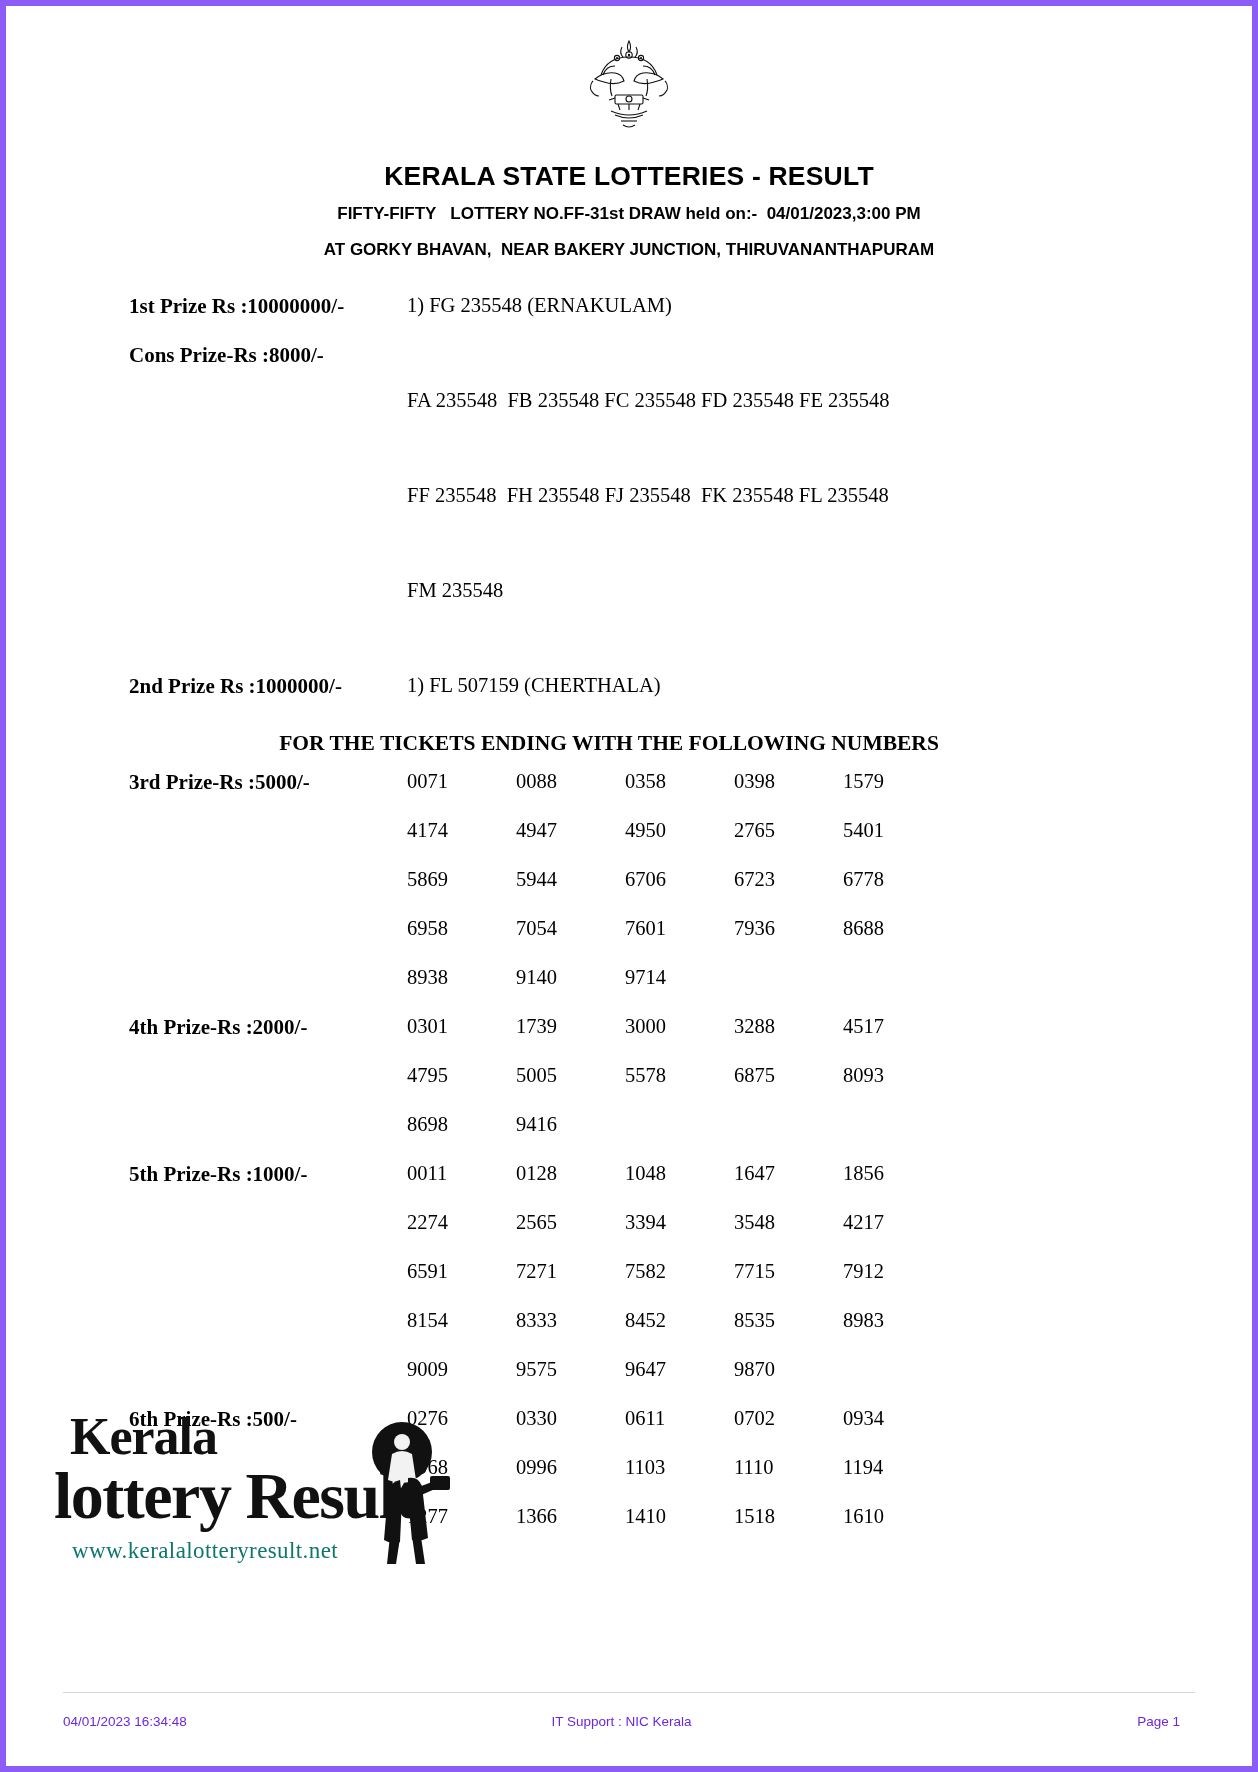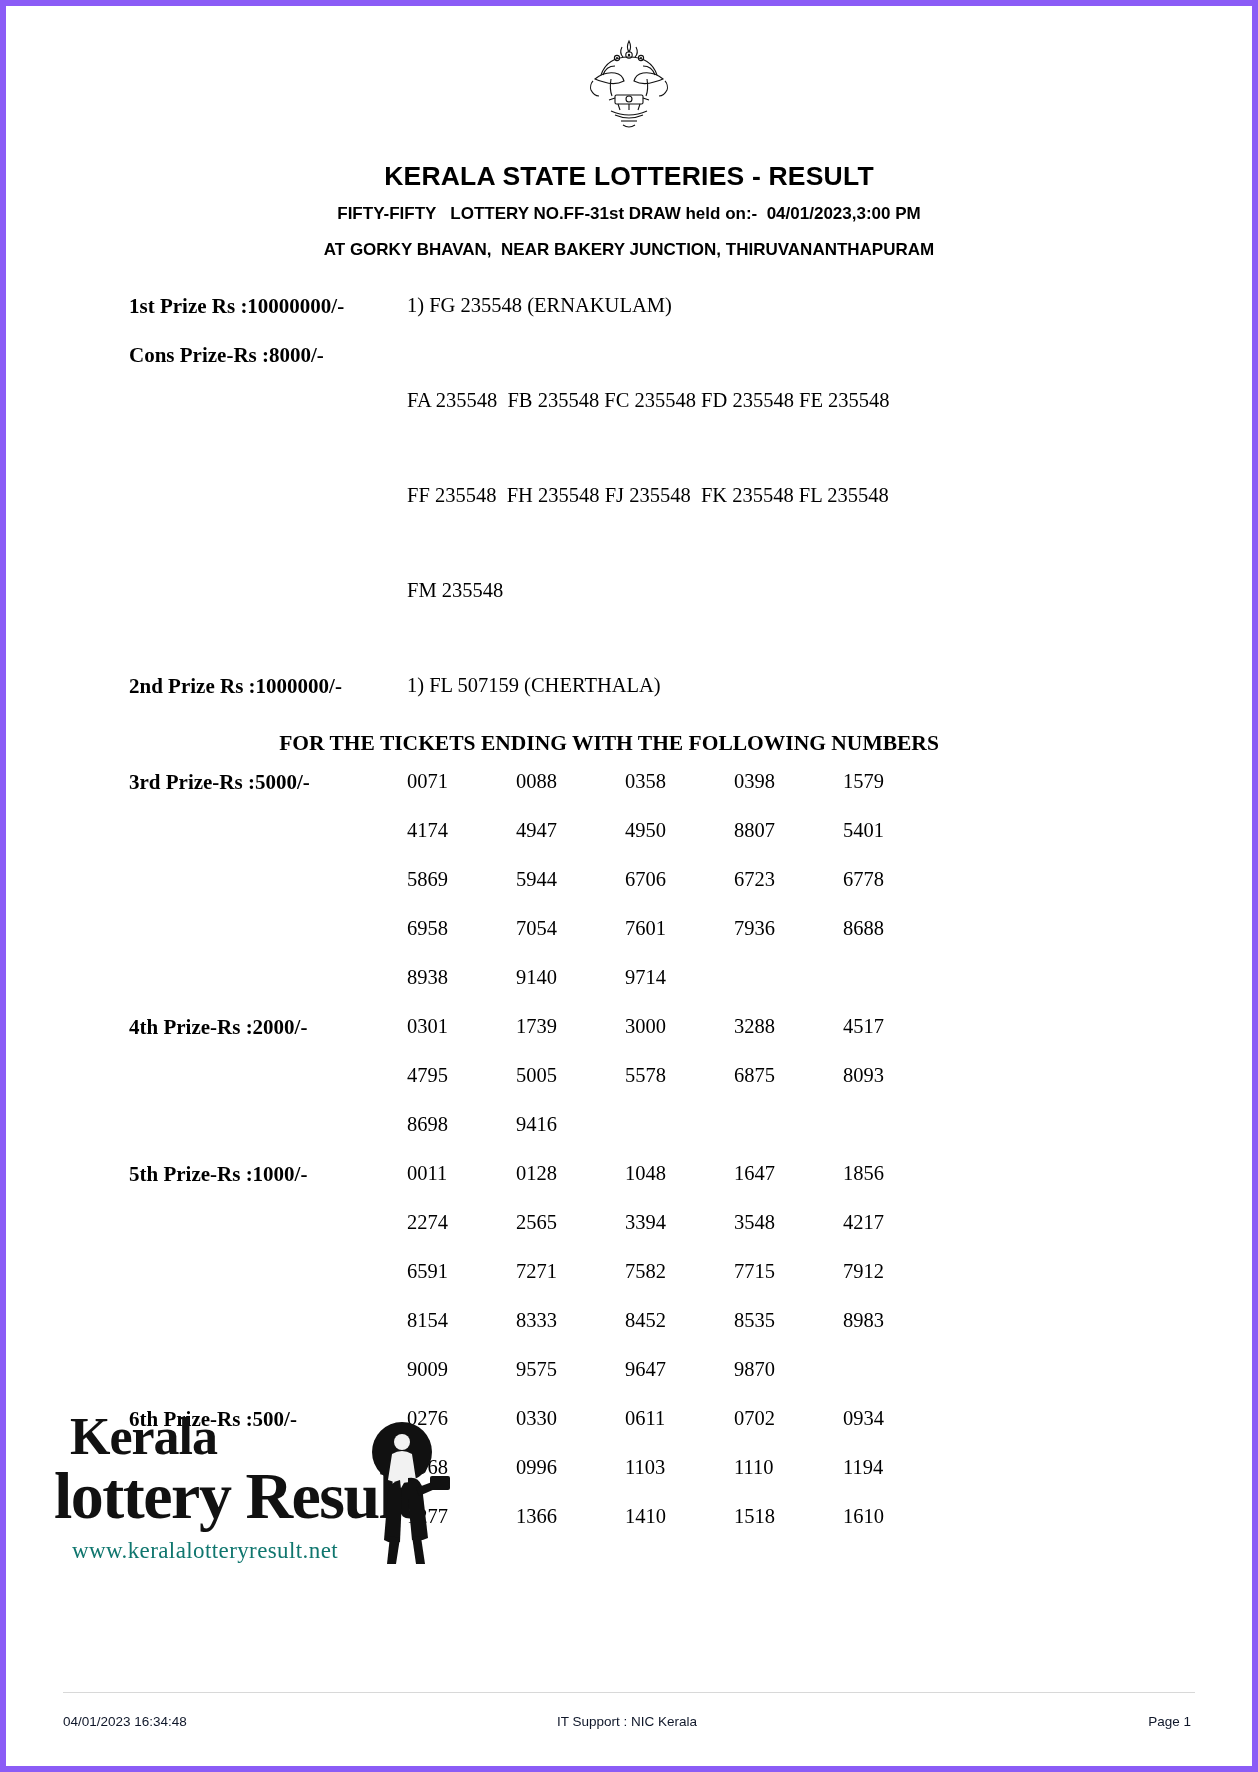--- a/index.html
+++ b/index.html
@@ -185,28 +185,28 @@
     position: absolute;
     right: 52px;
     top: 6px;
     width: 110px;
     height: 150px;
   }
 
   
   .footer {
     position: absolute;
-    left: 0; right: 4px;
+    left: 0; right: 15px;
     bottom: 26px;
     display: flex;
     align-items: center;
     padding: 0 46px;
     font-family: "Liberation Sans", sans-serif;
     font-size: 13.5px;
-    color: #0f172a;
+    color: #6d28d9;
   }
   .footer-sep {
     position: absolute;
     left: 46px; right: 46px;
     bottom: 62px;
     height: 1px;
     background: #d8d8d8;
   }
   .f-left   { flex: 1; text-align: left; }
   .f-center { flex: 1; text-align: center; }
@@ -288,21 +288,21 @@
           <div class="numcell">0398</div>
           <div class="numcell">1579</div>
         </div>
       </div>
       <div class="numrow">
         <div class="plabel"></div>
         <div class="numcells">
           <div class="numcell">4174</div>
           <div class="numcell">4947</div>
           <div class="numcell">4950</div>
-          <div class="numcell">8807</div>
+          <div class="numcell">2765</div>
           <div class="numcell">5401</div>
         </div>
       </div>
       <div class="numrow">
         <div class="plabel"></div>
         <div class="numcells">
           <div class="numcell">5869</div>
           <div class="numcell">5944</div>
           <div class="numcell">6706</div>
           <div class="numcell">6723</div>

